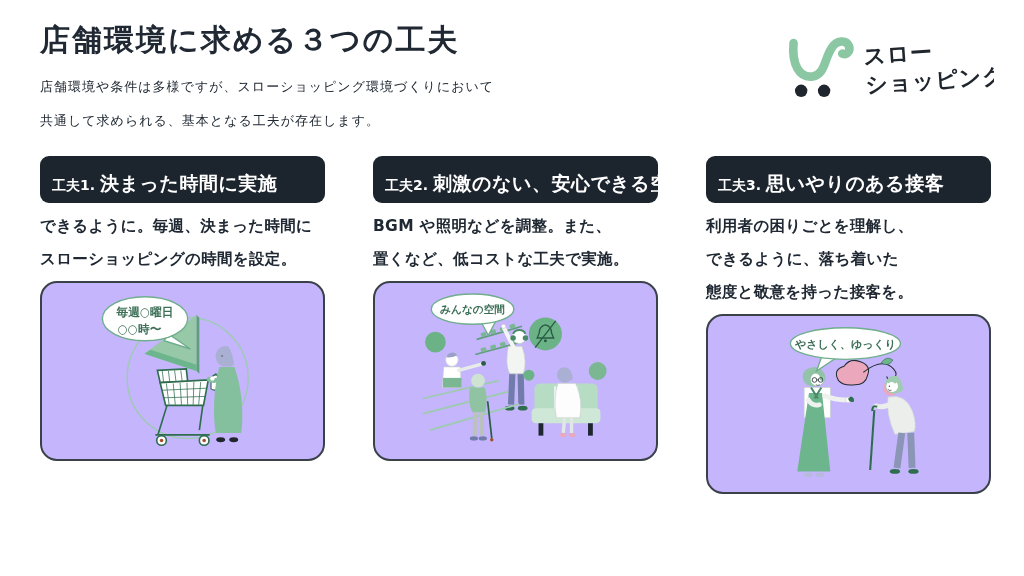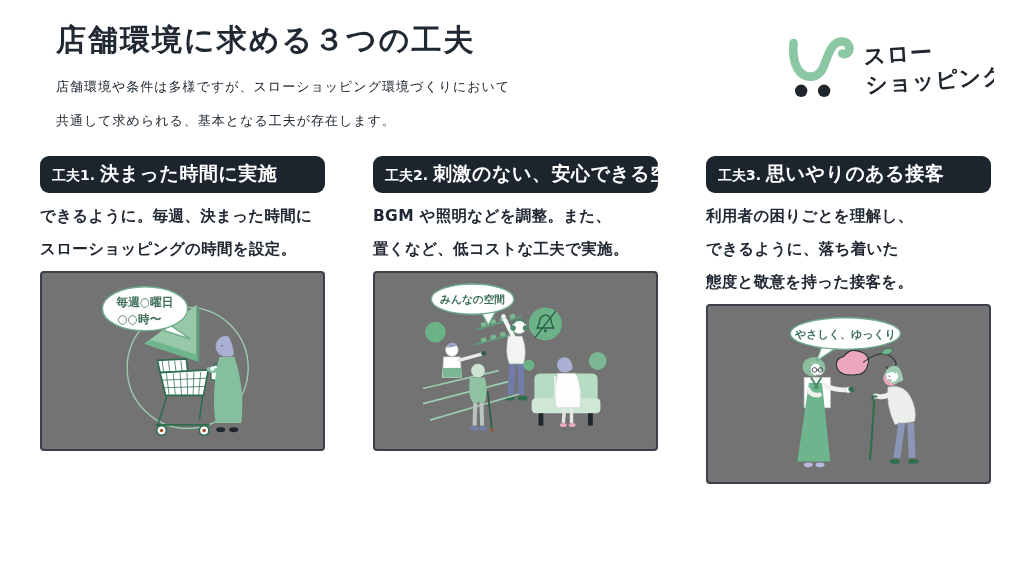--- a/index.html
+++ b/index.html
@@ -1,44 +1,44 @@
 <!DOCTYPE html>
 <html><head>
 <meta charset="utf-8">
 <style>
   html,body{margin:0;padding:0;background:#fff;}
   body{width:1024px;height:576px;overflow:hidden;
        font-family:"DejaVu Sans","Liberation Sans",sans-serif;color:#202933;}
   .page{position:relative;width:1024px;height:576px;background:#ffffff;}
 
   
-  .header{position:absolute;left:56px;top:22px;width:720px;}
+  .header{position:absolute;left:40px;top:22px;width:720px;}
   .title{font-size:30px;font-weight:800;letter-spacing:2px;line-height:36px;}
   .subtitle{margin-top:12px;font-size:13px;font-weight:400;letter-spacing:1px;line-height:34px;}
 
   
   .logo{position:absolute;right:30px;top:26px;width:210px;height:80px;}
   .logo svg{width:100%;height:100%;}
   .logo text{font-weight:800;letter-spacing:1px;}
 
   
   .columns{position:absolute;left:40px;top:156px;display:grid;
            grid-template-columns:repeat(3,285px);column-gap:48px;}
   .col{width:285px;}
   .badge{display:flex;align-items:baseline;box-sizing:border-box;width:100%;
-         background:#1c242e;color:#ffffff;border-radius:9px;padding:5px 12px 6px 12px;
+         background:#1c242e;color:#ffffff;border-radius:9px;padding:15px 12px 6px 12px;
          white-space:nowrap;}
   .badge-prefix{font-size:14px;font-weight:700;margin-right:5px;}
   .badge-title{font-size:19px;font-weight:700;letter-spacing:0.5px;}
   .body-text{margin-top:7px;font-size:15.5px;font-weight:700;letter-spacing:0.3px;
              line-height:33px;}
   .body-text div{white-space:nowrap;}
 
   .illus{margin-top:5px;width:285px;height:180px;border:2px solid #3a4149;
-         border-radius:4px;background:#737373;box-sizing:border-box;overflow:hidden;}
+         border-radius:17px;background:#c4b5fd;box-sizing:border-box;overflow:hidden;}
   .illus svg{width:100%;height:100%;display:block;}
   .illus text{font-family:"DejaVu Sans","Liberation Sans",sans-serif;font-weight:700;}
 </style>
 </head>
 <body>
 
 <div class="page">
 
   <div class="header">
     <div class="title">店舗環境に求める３つの工夫</div>

